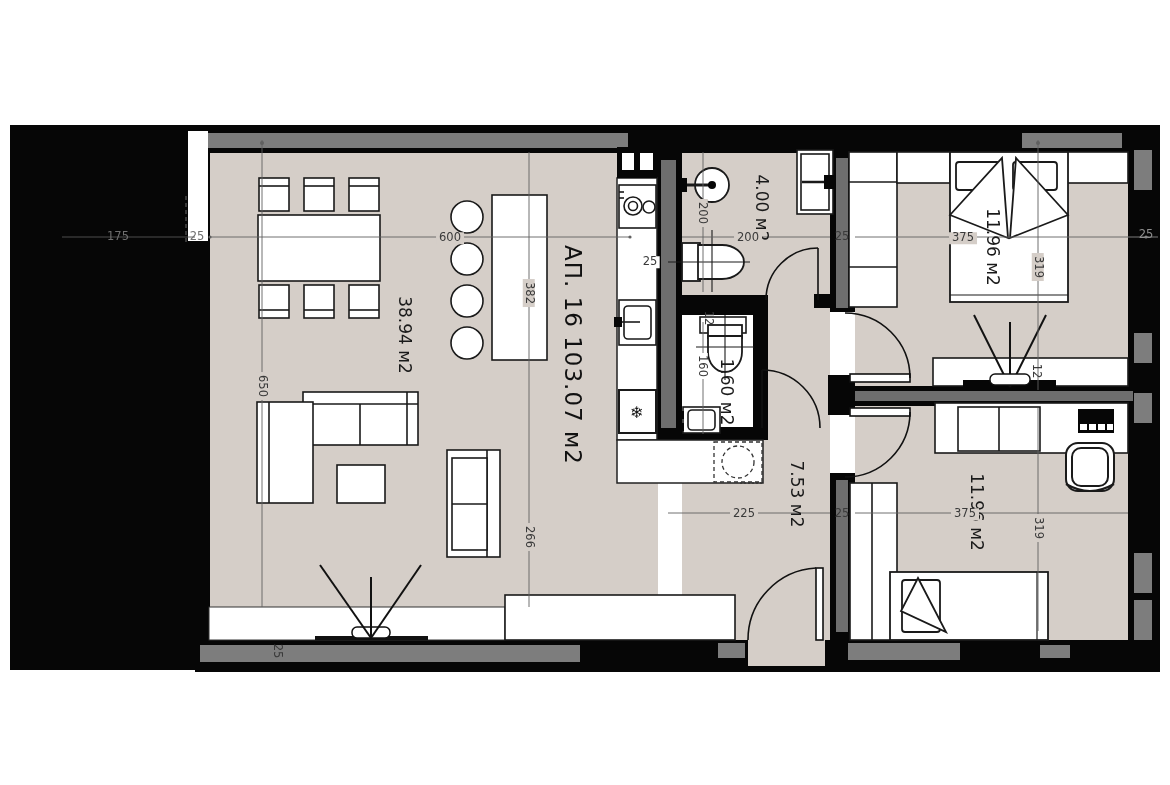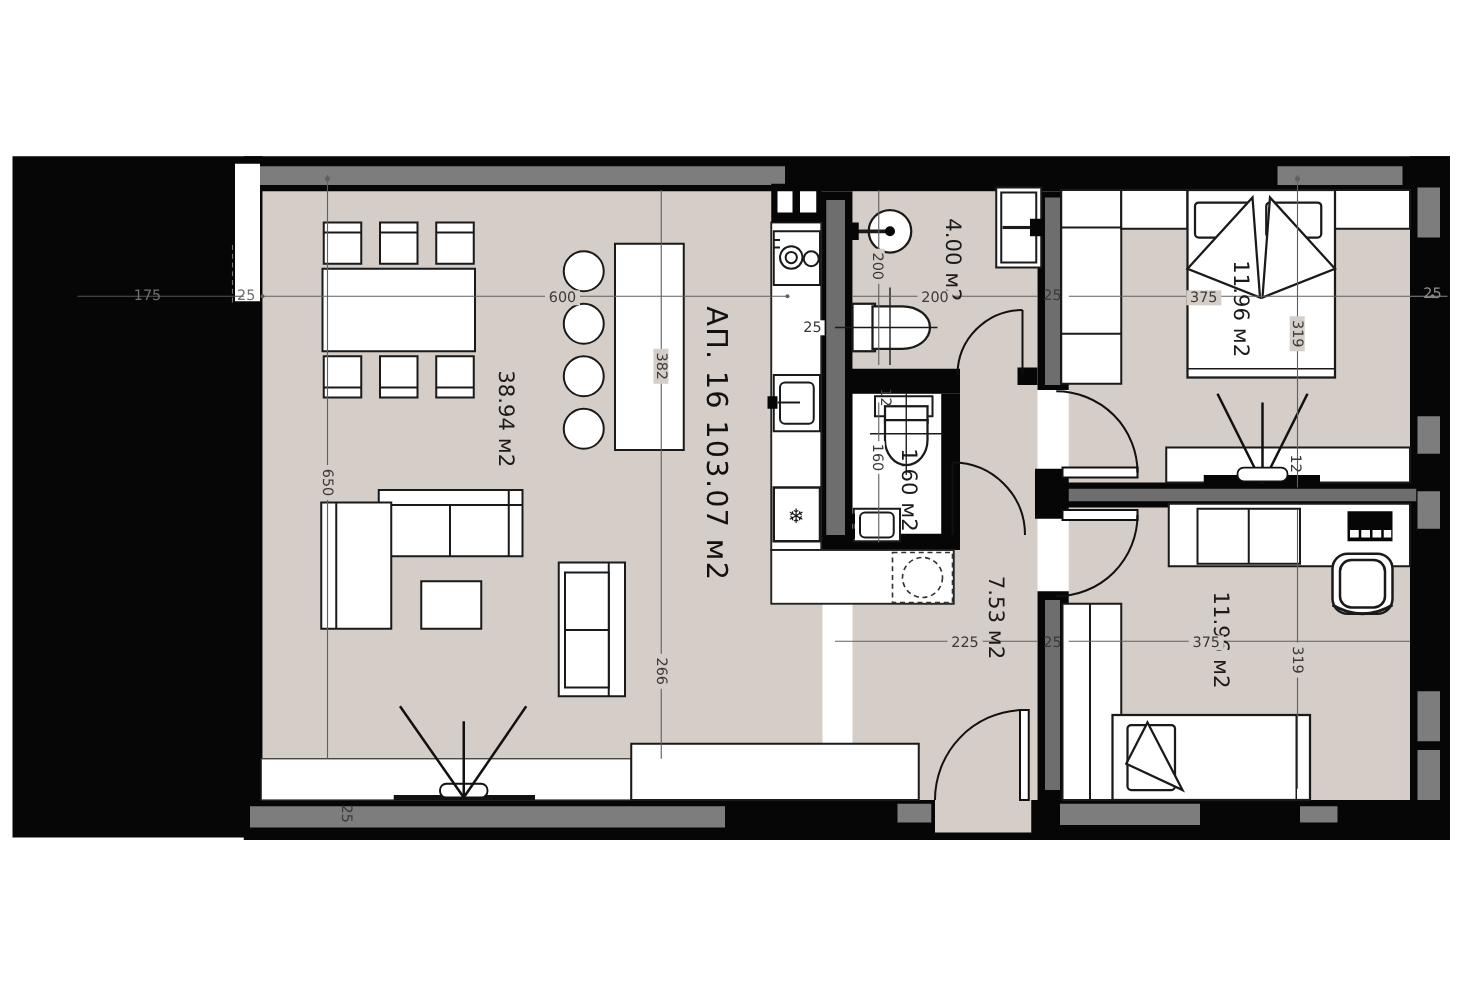--- a/index.html
+++ b/index.html
@@ -300,18 +300,18 @@
   <div class="txt dim hor maskw" style="left:650px;top:262px;">25</div>
   <div class="txt dim rot mask" style="left:702px;top:213px;">200</div>
   <div class="txt dim hor mask" style="left:748px;top:238px;">200</div>
   <div class="txt dim hor" style="left:842px;top:237px;">25</div>
   <div class="txt dim hor mask" style="left:963px;top:238px;">375</div>
   <div class="txt dim rot mask" style="left:1038px;top:267px;">319</div>
   <div class="txt dim hor onwall" style="left:1146px;top:235px;">25</div>
   <div class="txt dim rot" style="left:708px;top:318px;">12</div>
   <div class="txt dim rot maskw" style="left:702px;top:366px;">160</div>
   <div class="txt dim rot" style="left:1036px;top:371px;">12</div>
-  <div class="txt dim hor mask" style="left:744px;top:514px;margin-left:28px;">225</div>
+  <div class="txt dim hor mask" style="left:744px;top:514px;">225</div>
   <div class="txt dim hor" style="left:842px;top:514px;">25</div>
   <div class="txt dim hor mask" style="left:965px;top:514px;">375</div>
   <div class="txt dim rot mask" style="left:1038px;top:528px;">319</div>
 
 </div>
 
 </body></html>

